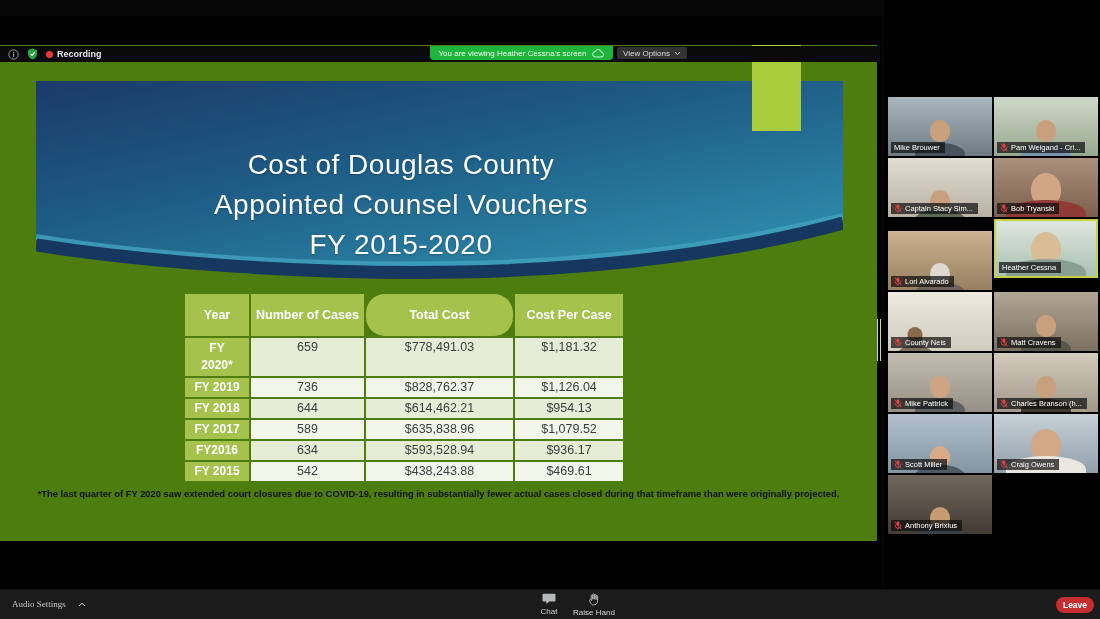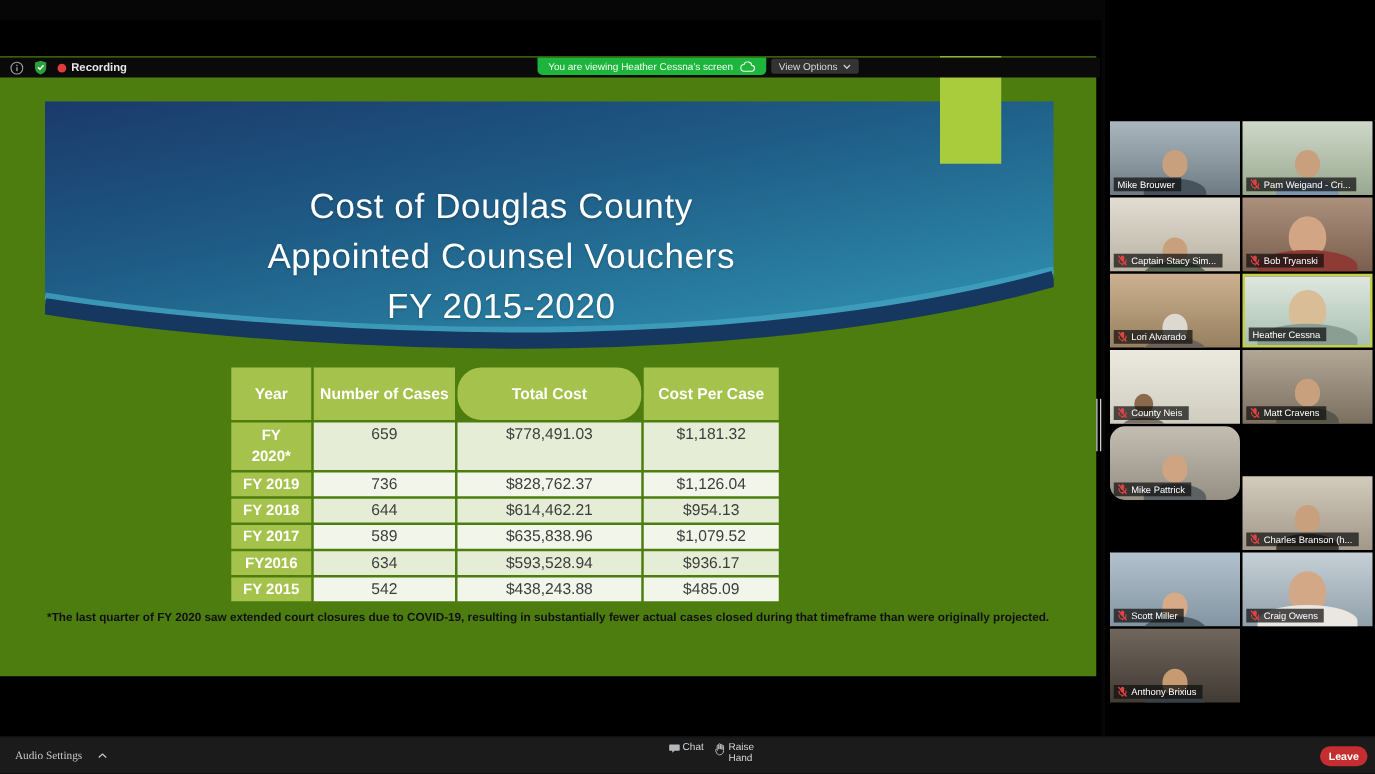--- a/index.html
+++ b/index.html
@@ -67,36 +67,36 @@
   .pose-corner .torso{width:34px;height:14px;}
   .badge{position:absolute;left:3px;bottom:3px;display:flex;align-items:center;gap:3px;
       background:rgba(15,15,15,.72);padding:1px 5px 1px 3px;max-width:95px;overflow:hidden;}
   .badge span{color:#fff;font-size:7.5px;white-space:nowrap;}
   
   .t1{background:linear-gradient(180deg,#aab6bd,#8b979e 55%,#6e7a82);} .t1 .torso{background:#46525c;}
   .t2{background:linear-gradient(180deg,#cfd8c8,#98a88f);} .t2 .torso{background:#7d95ad;}
   .t3{background:linear-gradient(180deg,#efe9dd,#cfc6b4);} .t3 .torso{background:#6b5a4e;} .t3 .head{background:#b98a62;}
   .t4{background:linear-gradient(180deg,#e2ddd2,#b9b2a3);} .t4 .torso{background:#5a6a55;}
   .t5{background:linear-gradient(180deg,#ab907c,#7a5f4e);} .t5 .torso{background:#8e3a35;} .t5 .head{background:#d2a585;}
-  .t6{background:linear-gradient(180deg,#cdb190,#96805f);} .t6 .torso{background:#6e635a;} .t6 .head{background:#ddd8d0;}
+  .t6{background:linear-gradient(180deg,#cdb190,#96805f);margin-top:12px;} .t6 .torso{background:#6e635a;} .t6 .head{background:#ddd8d0;}
   .t7{background:linear-gradient(180deg,#dfe7df,#a9c0b2);} .t7 .torso{background:#8a9e94;} .t7 .head{background:#d8bd96;}
   .t8{background:linear-gradient(180deg,#eceadf,#cfccbf);} .t8 .torso{background:#7a6f63;} .t8 .head{background:#8a6a4c;}
   .t9{background:linear-gradient(180deg,#b2a695,#7b7060);} .t9 .torso{background:#57564a;}
-  .t10{background:linear-gradient(180deg,#c4beb2,#968f84);border-radius:12px;} .t10 .torso{background:#5d6164;} .t10 .head{background:#cfa482;}
-  .t11{background:linear-gradient(180deg,#d3cbbb,#a1988a);margin-top:40px;} .t11 .torso{background:#413a33;}
+  .t10{background:linear-gradient(180deg,#c4beb2,#968f84);} .t10 .torso{background:#5d6164;} .t10 .head{background:#cfa482;}
+  .t11{background:linear-gradient(180deg,#d3cbbb,#a1988a);} .t11 .torso{background:#413a33;}
   .t12{background:linear-gradient(180deg,#b3c1cd,#8395a3);} .t12 .torso{background:#4e5c66;} .t12 .head{background:#d8ab88;}
   .t13{background:linear-gradient(180deg,#c6d0d6,#91a0ab);} .t13 .torso{background:#e9e7e0;} .t13 .head{background:#d3a887;}
   .t14{background:linear-gradient(180deg,#70665c,#423b34);} .t14 .torso{background:#3a3f44;} .t14 .head{background:#c79b72;}
 
   
   .bottombar{position:absolute;left:0;top:589px;width:1100px;height:30px;background:#1b1b1b;
       border-top:1px solid #101010;box-sizing:border-box;z-index:30;}
   .audio-settings{position:absolute;left:12px;top:9px;display:flex;align-items:center;gap:12px;font-family:Liberation Serif, serif;}
   .audio-settings span{color:#c8c8c8;font-size:9px;}
-  .ctrl{position:absolute;top:3px;display:flex;flex-direction:row;align-items:flex-start;gap:2px;}
+  .ctrl{position:absolute;top:3px;display:flex;flex-direction:column;align-items:center;gap:2px;}
   .ctrl span{color:#d5d5d5;font-size:8px;}
   .ctrl-chat{left:535px;width:28px;}
   .ctrl-raise{left:572px;width:44px;}
   .leave-btn{position:absolute;left:1056px;top:7px;width:38px;height:16px;background:#c42e30;
       border:none;border-radius:8px;color:#fff;font-size:8.5px;font-weight:bold;
       font-family:"Liberation Sans",sans-serif;display:flex;align-items:center;justify-content:center;cursor:pointer;}
 </style>
 </head>
 <body>
 
@@ -193,21 +193,21 @@
           <tr class="dark rowN">
             <td class="yearcell">FY2016</td>
             <td class="val">634</td>
             <td class="val">$593,528.94</td>
             <td class="val">$936.17</td>
           </tr>
           <tr class="light rowN">
             <td class="yearcell">FY 2015</td>
             <td class="val">542</td>
             <td class="val">$438,243.88</td>
-            <td class="val">$485.09</td>
+            <td class="val">$469.61</td>
           </tr>
         </tbody>
       </table>
 
       <div class="footnote">*The last quarter of FY 2020 saw extended court closures due to COVID-19, resulting in substantially fewer actual cases closed during that timeframe than were originally projected.</div>
     </div>
   </div>
 
   <div class="divider">
       <i></i>

